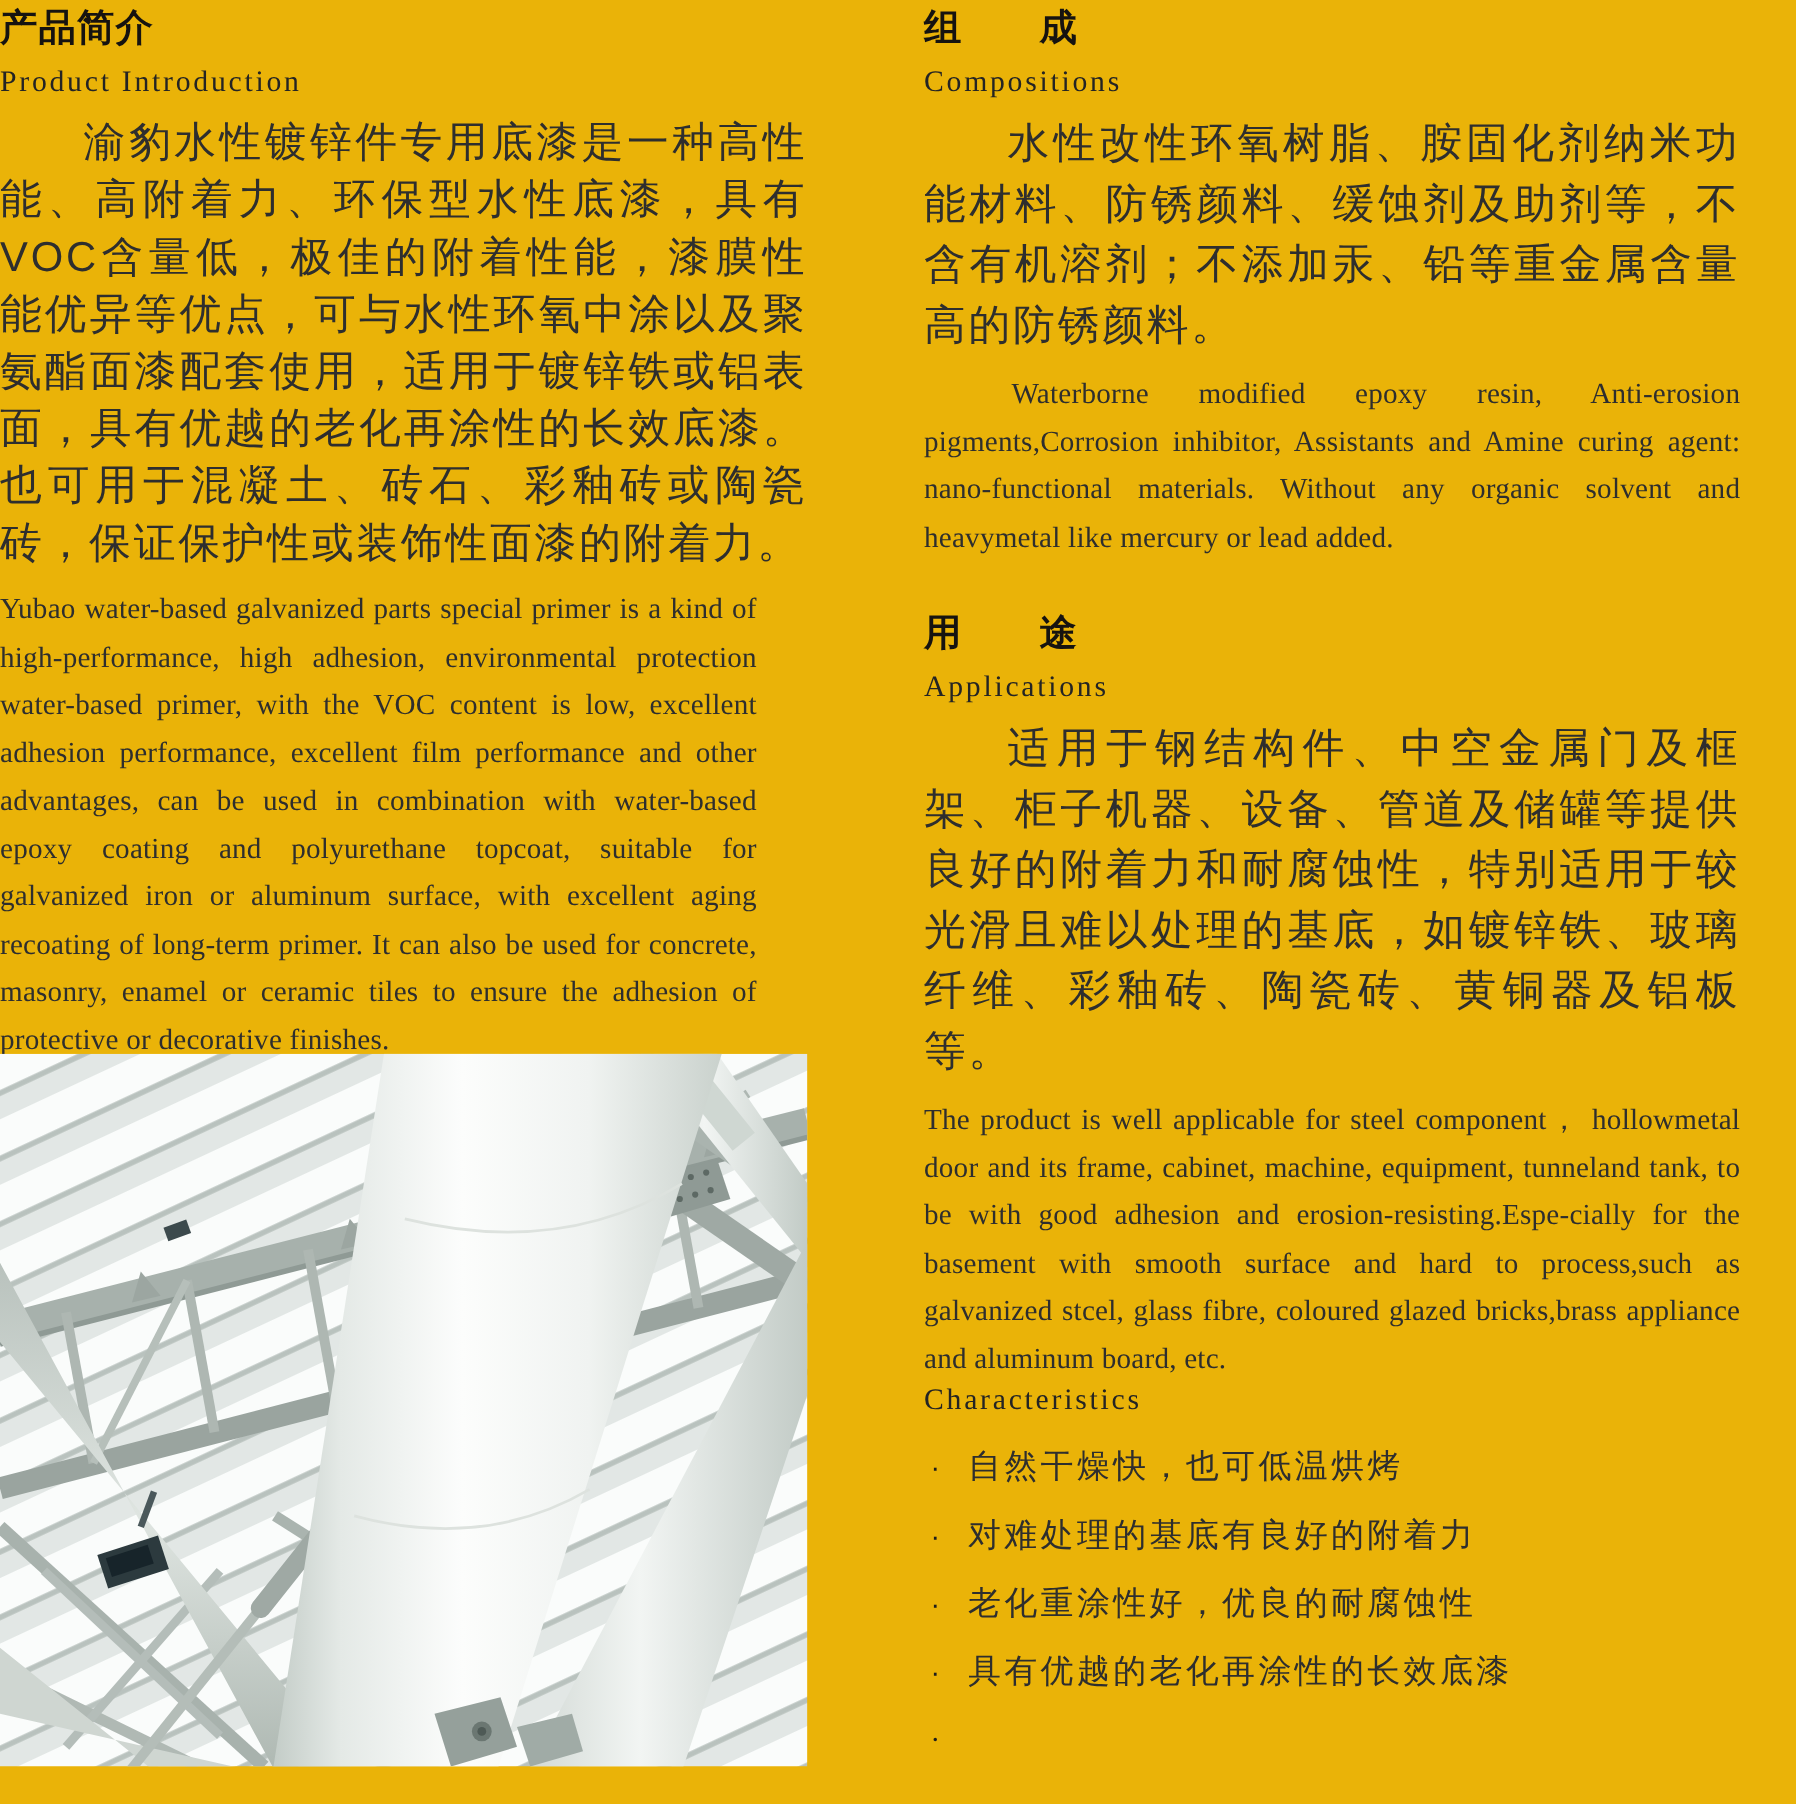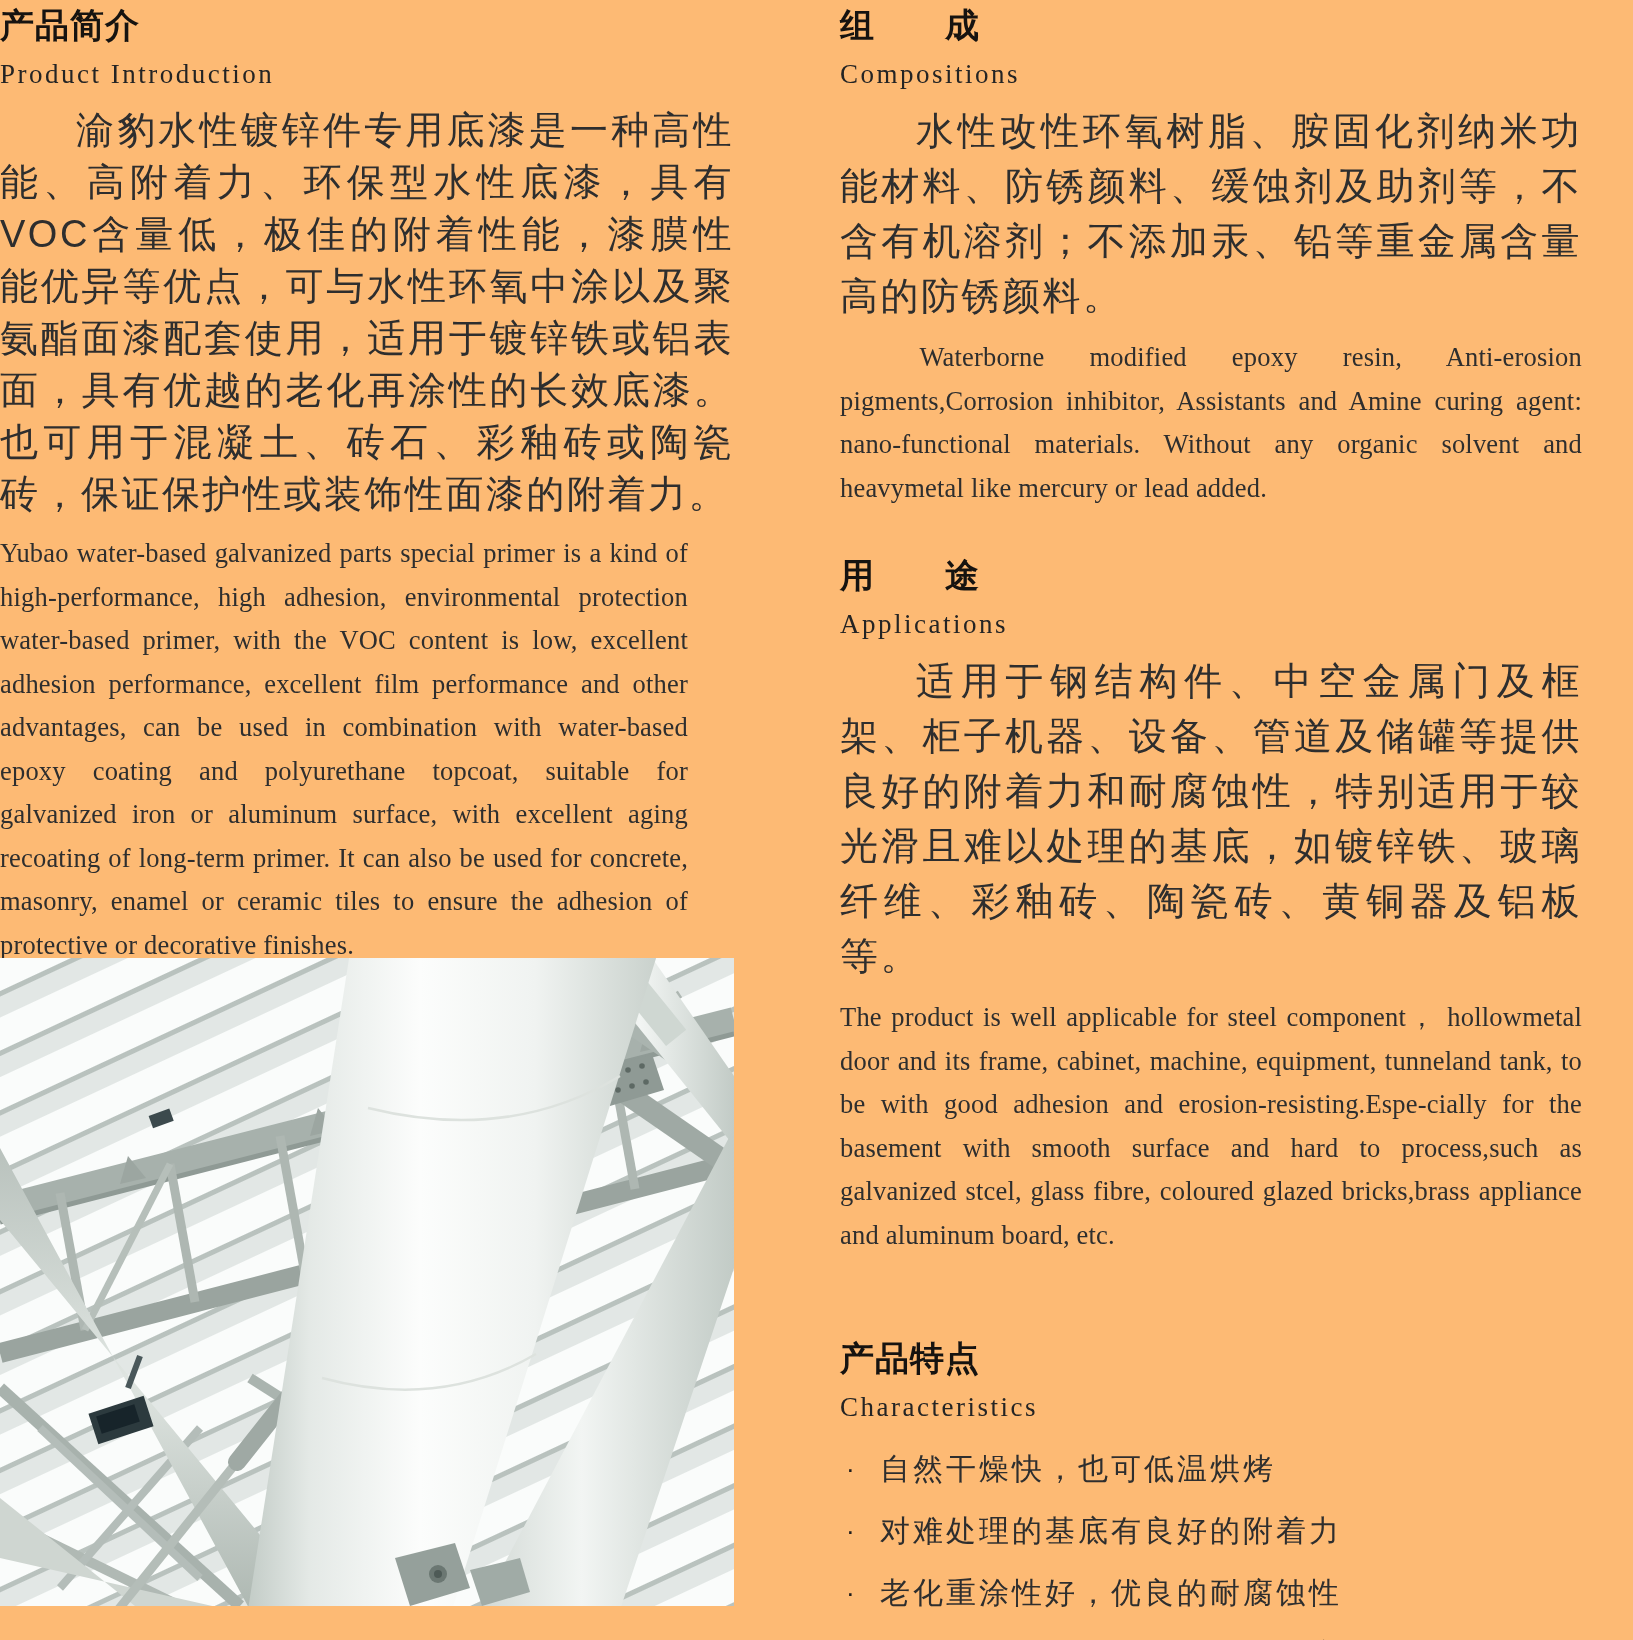--- a/index.html
+++ b/index.html
@@ -1,19 +1,19 @@
 <!DOCTYPE html>
 <html lang="zh"><head>
 <meta charset="utf-8">
 <style>
   html,body{margin:0;padding:0;background:#ffffff;}
   .page{
     position:relative;
     width:1633px;height:1640px;
-    background:#fdba74;
+    background:#eab308;
     color:#2b2b2b;
     overflow:hidden;
     font-family:"Liberation Serif",serif;
   }
   .col{position:absolute;top:6px;}
   .col-left{left:0;width:734px;}
   .col-right{left:840px;width:742px;}
 
   .zh-head{
     font-family:"Liberation Sans",sans-serif;
@@ -222,21 +222,20 @@
     </section>
 
     <section class="sec-apps">
       <h1 class="zh-head">用　　途</h1>
       <div class="sub-head">Applications</div>
       <p class="zh-body">适用于钢结构件、中空金属门及框架、柜子机器、设备、管道及储罐等提供良好的附着力和耐腐蚀性，特别适用于较光滑且难以处理的基底，如镀锌铁、玻璃纤维、彩釉砖、陶瓷砖、黄铜器及铝板等。</p>
       <p class="en-body">The product is well applicable for steel component， hollowmetal door and its frame, cabinet, machine, equipment, tunneland tank, to be with good adhesion and erosion-resisting.Espe-cially for the basement with smooth surface and hard to process,such as galvanized stcel, glass fibre, coloured glazed bricks,brass appliance and aluminum board, etc.</p>
     </section>
 
     <section class="sec-char">
-      <h1 class="zh-head">产品特点</h1>
       <div class="sub-head">Characteristics</div>
       <ul class="char-list">
         <li class="char-item zh">
           <span class="dot">·</span>
           <span>自然干燥快，也可低温烘烤</span>
         </li>
         <li class="char-item zh">
           <span class="dot">·</span>
           <span>对难处理的基底有良好的附着力</span>
         </li>

